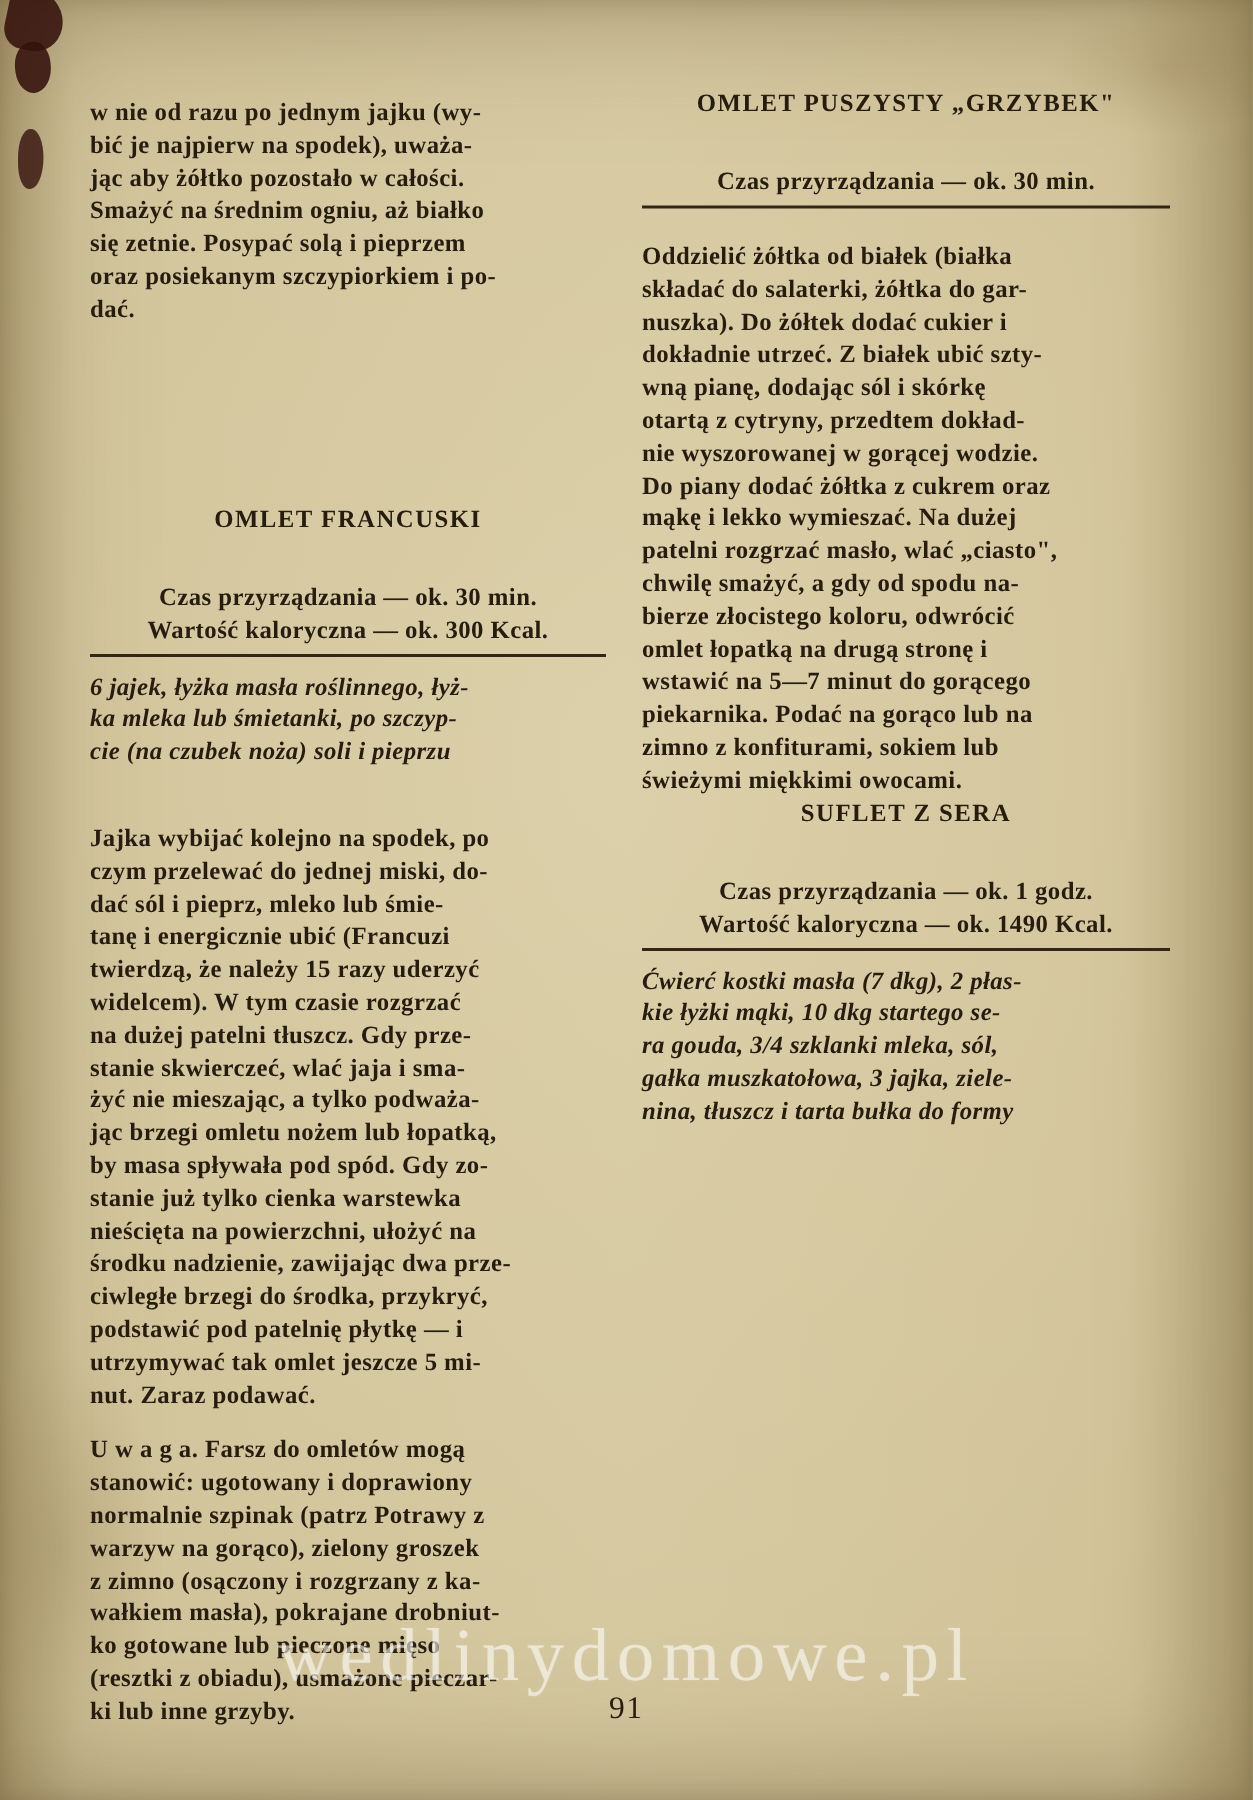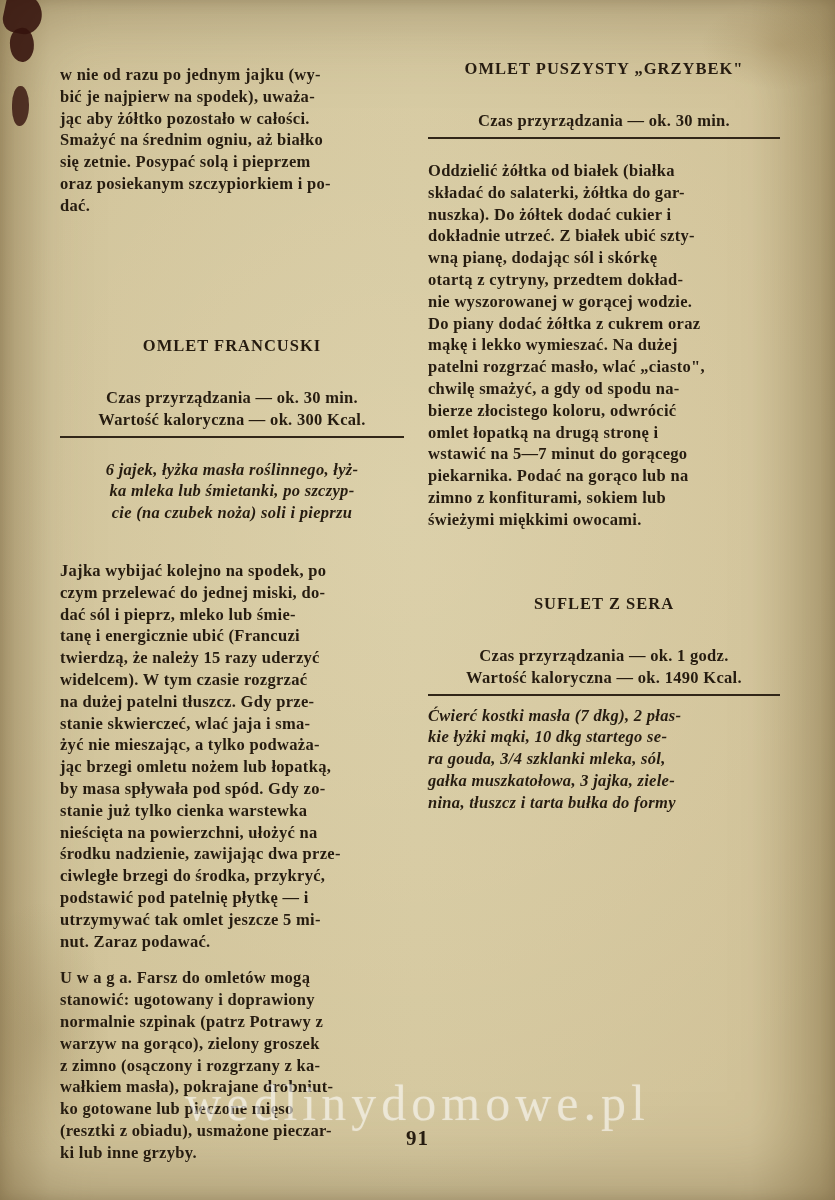--- a/index.html
+++ b/index.html
@@ -48,36 +48,36 @@
   .meta-line{
     margin:0;
     font-size:16.5px;
     line-height:22px;
     font-weight:bold;
     letter-spacing:0.3px;
   }
   
   .col-left .recipe-title{margin-top:118px;}
   .col-left .meta{margin-top:30px;}
-  .col-left .ingredients{margin-top:21px;text-align:center;}
+  .col-left .ingredients{margin-top:9px;}
   .col-left .body{margin-top:36px;}
   .col-left .note{margin-top:15px;}
 
   .col-right .meta{margin-top:30px;}
   .col-right .ingredients{margin-top:9px;}
   .col-right .body{margin-top:21px;}
-  .col-right .recipe-title-2{margin-top:62px;}
+  .col-right .recipe-title-2{}
 
   .page-number{
     position:absolute;
     left:0;right:0;
     top:1126px;
     text-align:center;
     font-size:21px;
-    font-weight:bold;
+    font-weight:normal;
     letter-spacing:1px;
   }
   .watermark{
     position:absolute;
     left:50%;
     top:1074px;
     transform:translateX(-50%);
     font-size:50px;
     letter-spacing:5px;
     font-weight:normal;

